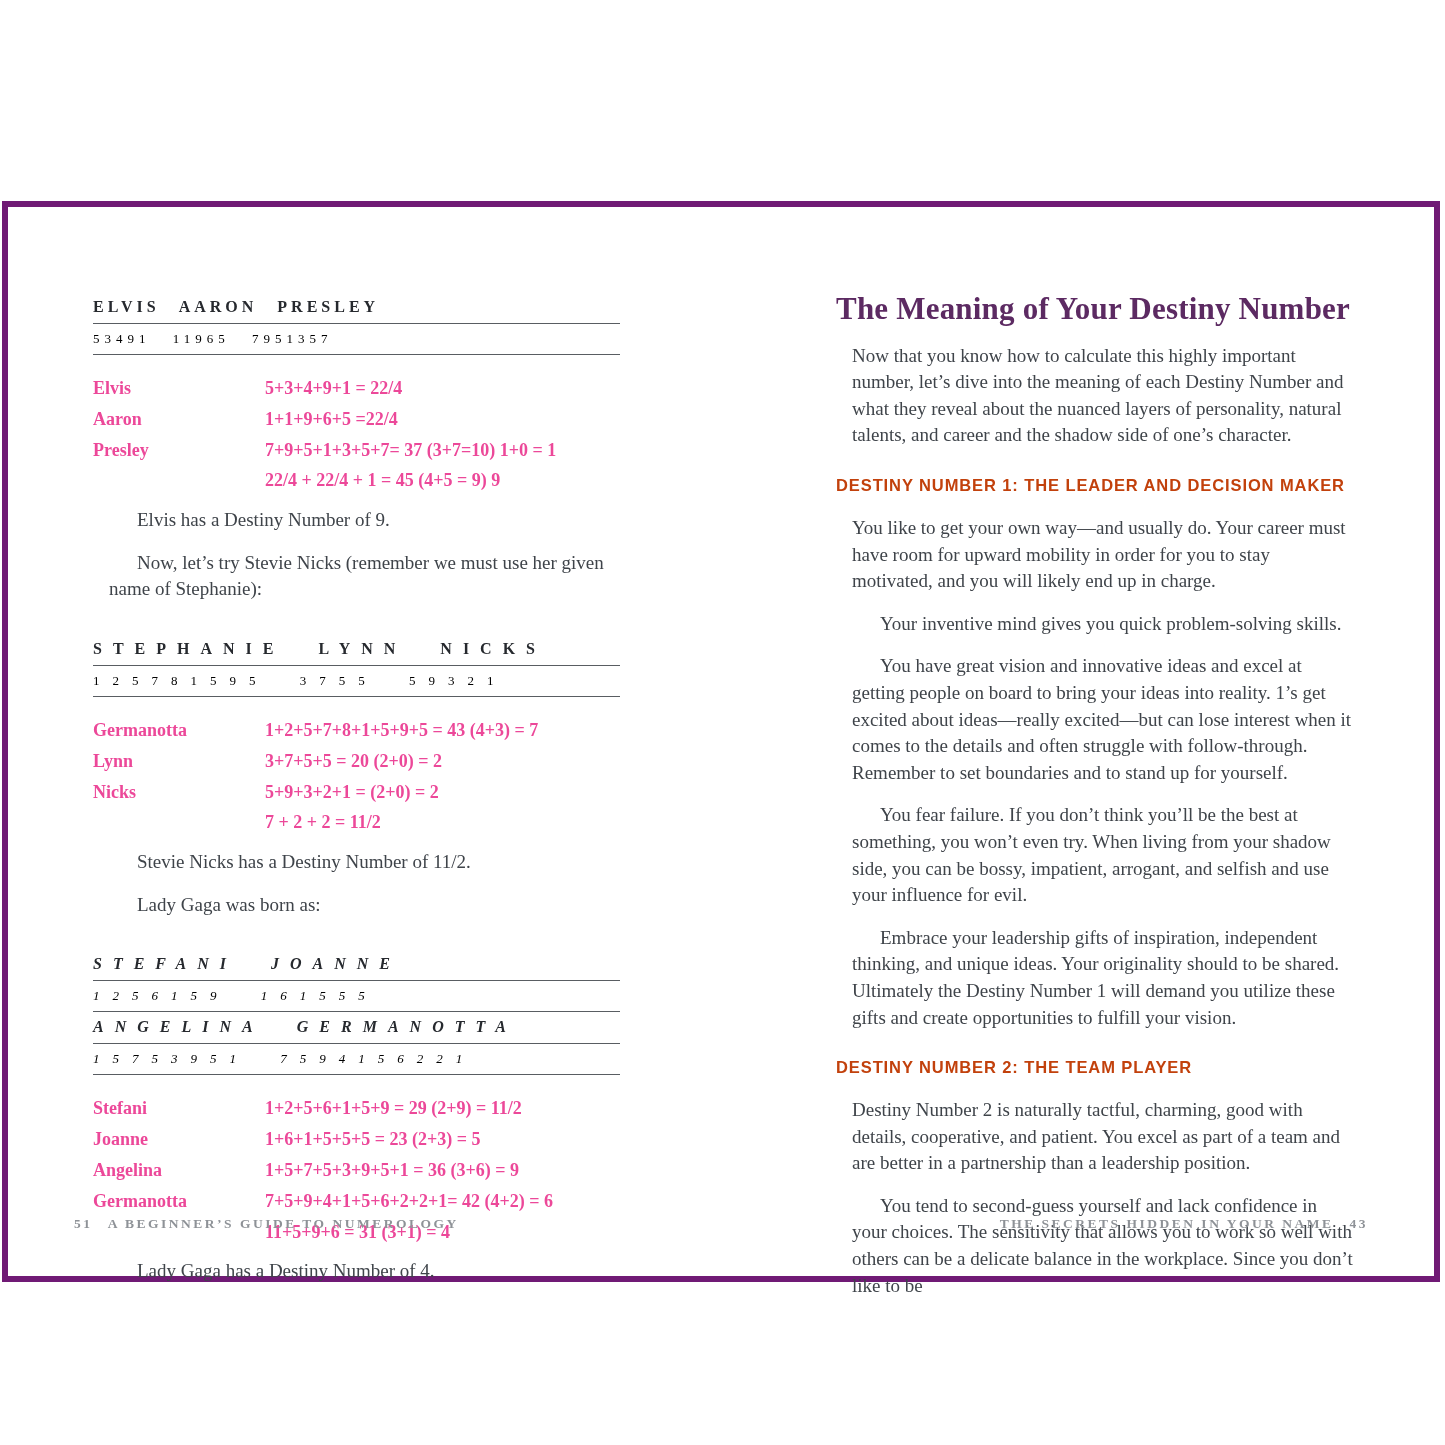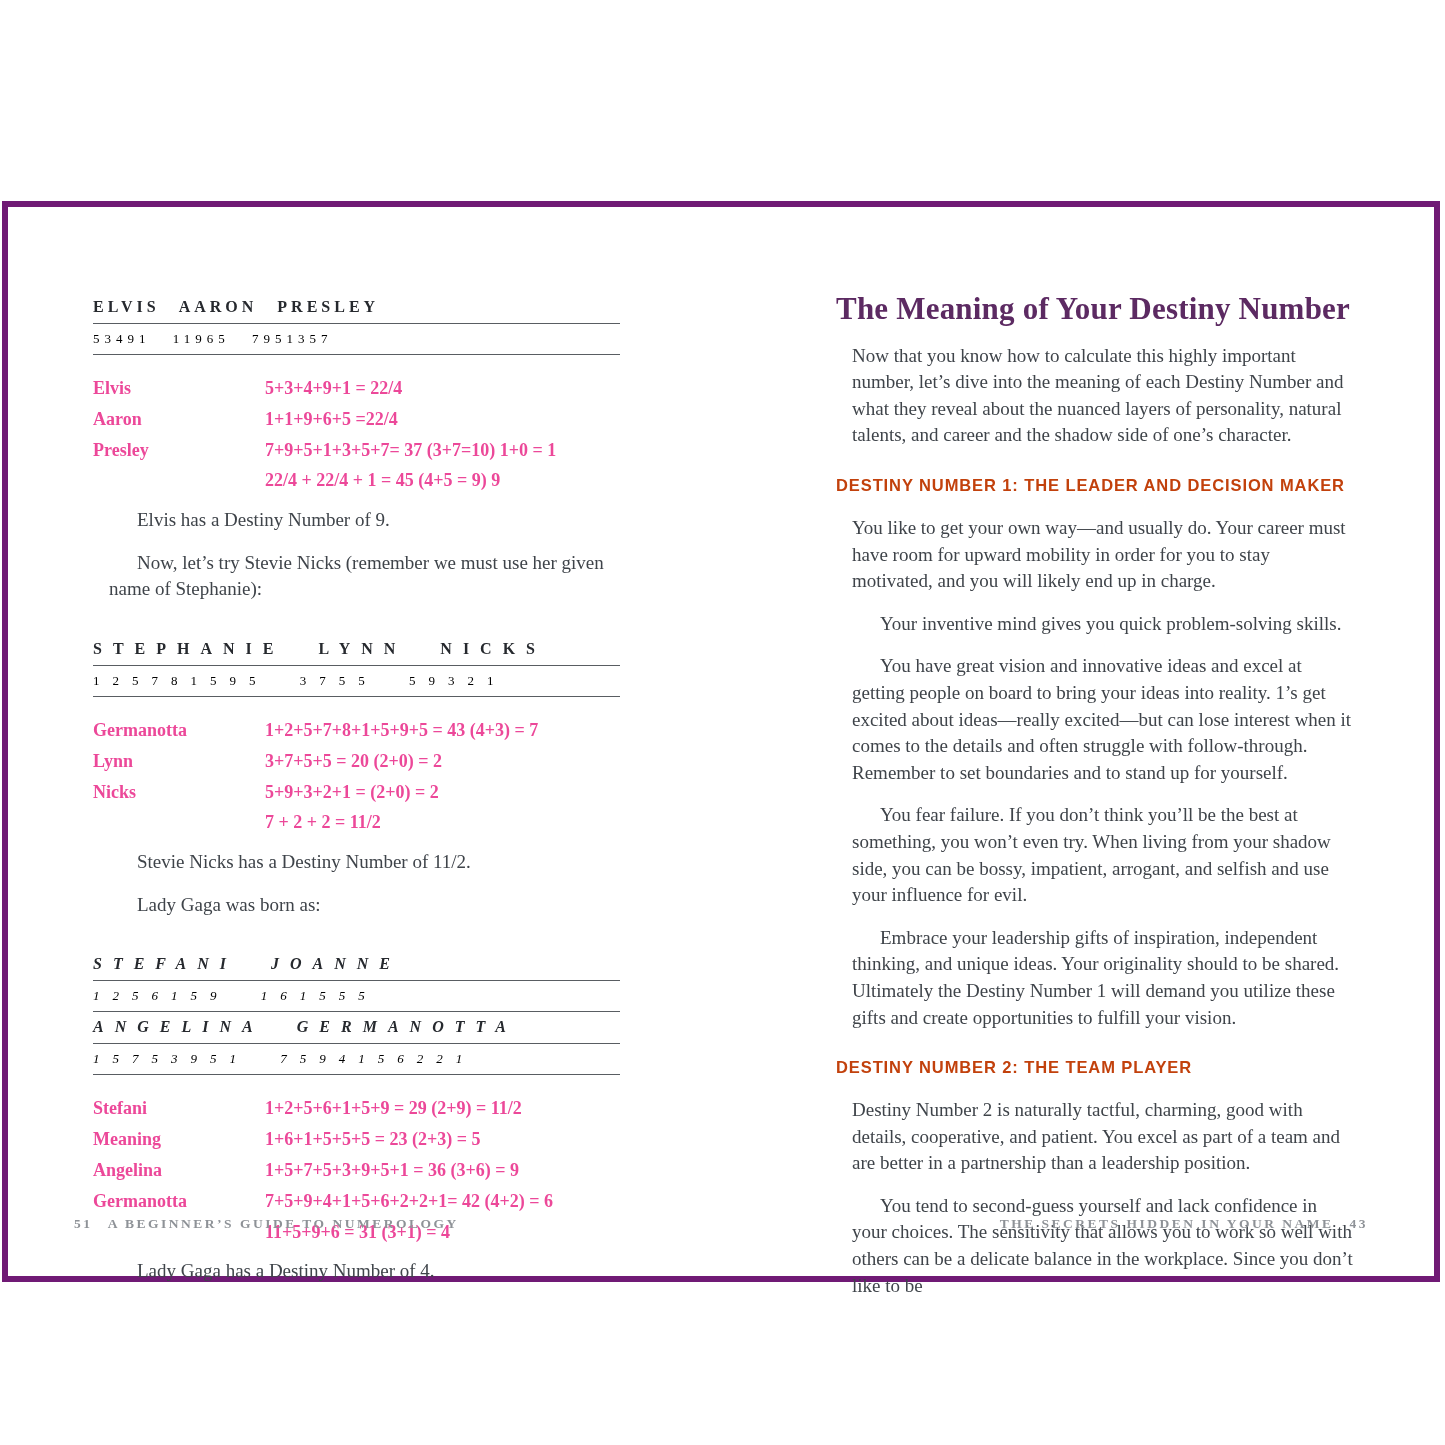--- a/index.html
+++ b/index.html
@@ -185,21 +185,21 @@
         <div class="grid-digits sp-wide-d">15753951 7594156221</div>
       </div>
     </div>
 
     <div class="calc-table">
       <div class="calc-row">
         <span class="calc-name">Stefani</span>
         <span class="calc-expr">1+2+5+6+1+5+9 = 29 (2+9) = 11/2</span>
       </div>
       <div class="calc-row">
-        <span class="calc-name">Meaning</span>
+        <span class="calc-name">Joanne</span>
         <span class="calc-expr">1+6+1+5+5+5 = 23 (2+3) = 5</span>
       </div>
       <div class="calc-row">
         <span class="calc-name">Angelina</span>
         <span class="calc-expr">1+5+7+5+3+9+5+1 = 36 (3+6) = 9</span>
       </div>
       <div class="calc-row">
         <span class="calc-name">Germanotta</span>
         <span class="calc-expr">7+5+9+4+1+5+6+2+2+1= 42 (4+2) = 6</span>
       </div>

